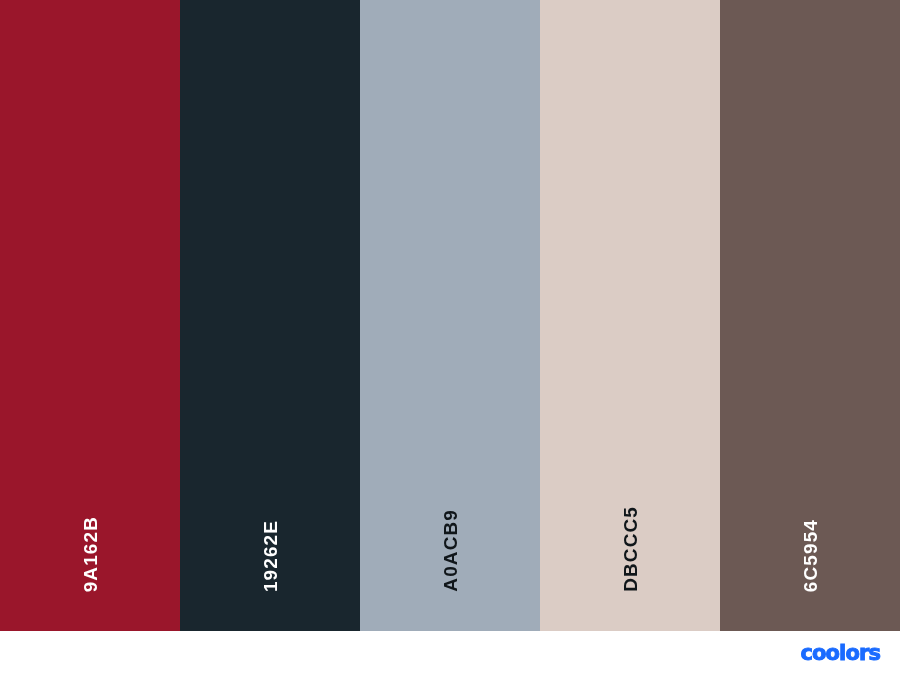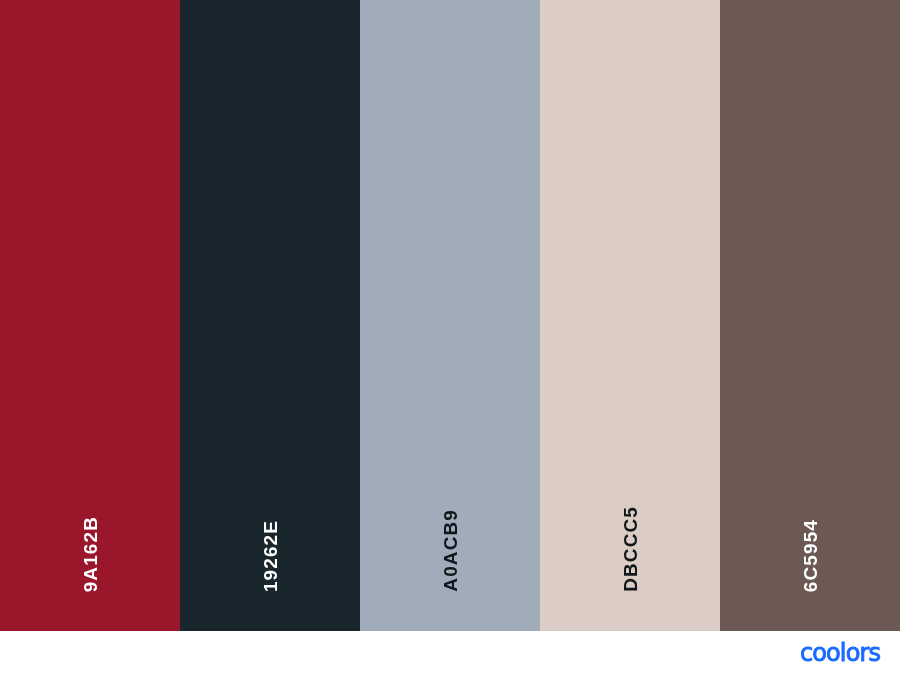--- a/index.html
+++ b/index.html
@@ -66,22 +66,22 @@
     background: #ffffff;
     display: flex;
     align-items: center;
     justify-content: flex-end;
     padding-right: 20px;
   }
 
   .brand-logo {
     display: inline-block;
     font-family: "DejaVu Sans", "Liberation Sans", sans-serif;
-    font-size: 24px;
-    font-weight: 400;
+    font-size: 21px;
+    font-weight: 700;
     letter-spacing: -0.9px;
     line-height: 1;
     user-select: none;
     -webkit-text-stroke: 0.9px currentColor;
   }
 </style>
 </head>
 <body style="background-color: rgb(255, 255, 255);">
 
 <div id="app">

